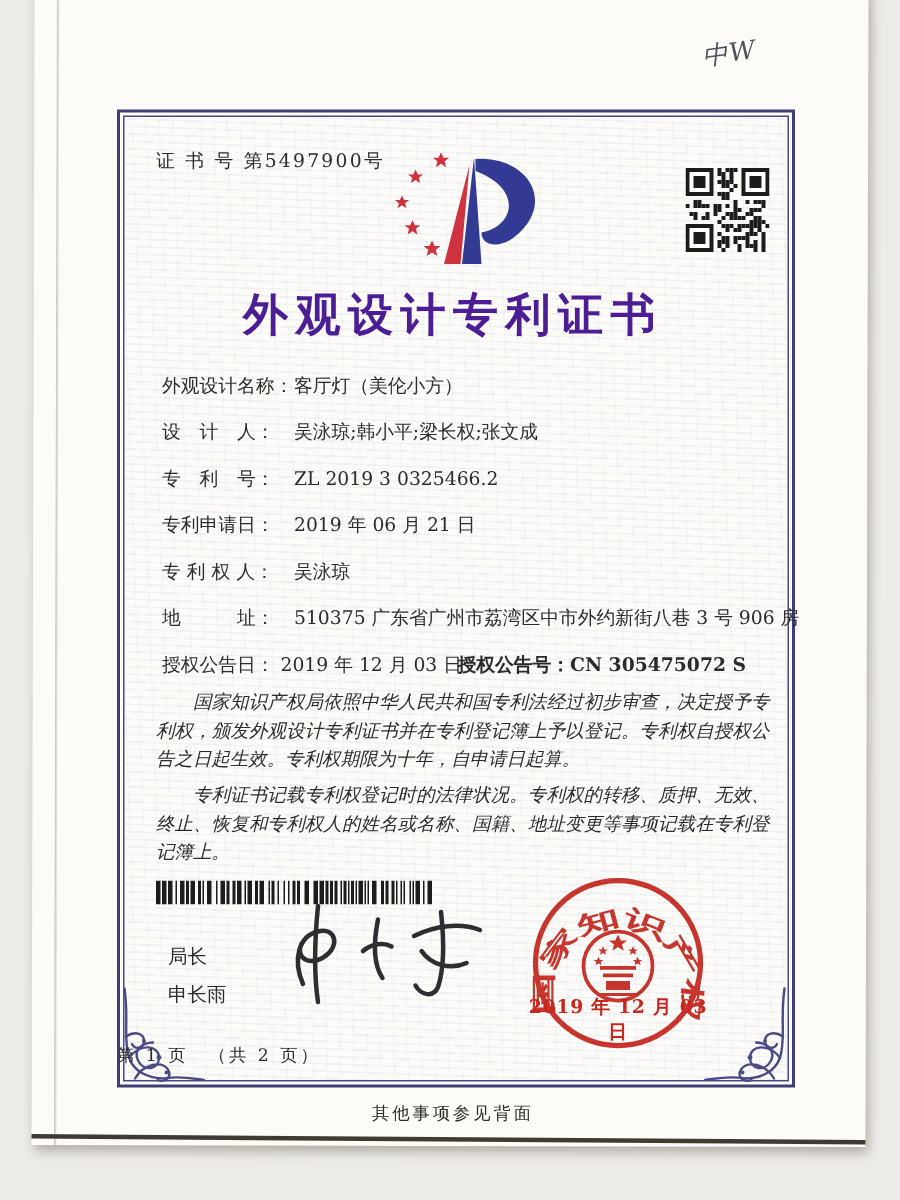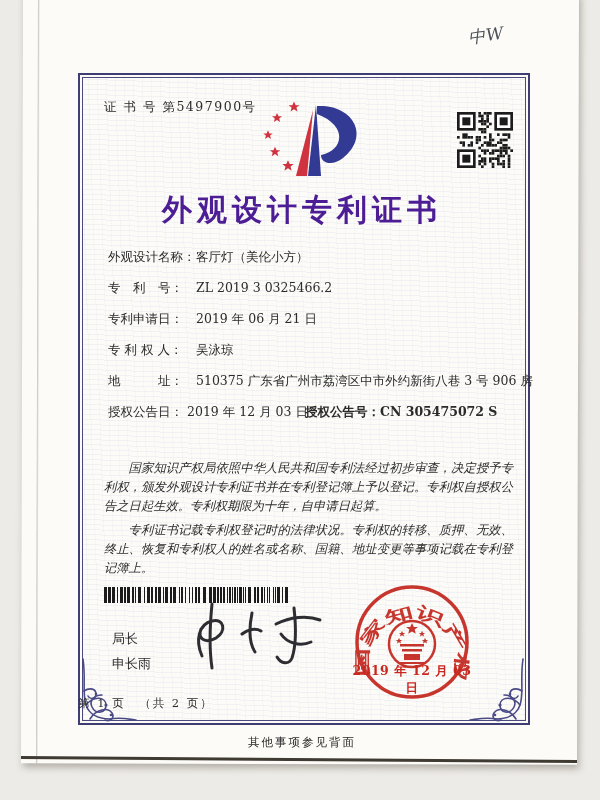--- a/index.html
+++ b/index.html
@@ -240,20 +240,23 @@
       <rect x="5.333333333333333" y="42.666666666666664" width="8" height="8" fill="#1c1c1c"></rect>
     </svg>
 
   <div class="title">外观设计专利证书</div>
 
   <div class="fields">
     <div class="frow">
       <span class="flabel">外观设计名称：</span><span>客厅灯（美伦小方）</span>
     </div>
     <div class="frow">
+      <span class="flabel">设　计　人：</span><span>吴泳琼;韩小平;梁长权;张文成</span>
+    </div>
+    <div class="frow">
       <span class="flabel">专　利　号：</span><span>ZL 2019 3 0325466.2</span>
     </div>
     <div class="frow">
       <span class="flabel">专利申请日：</span><span>2019 年 06 月 21 日</span>
     </div>
     <div class="frow">
       <span class="flabel">专 利 权 人：</span><span>吴泳琼</span>
     </div>
     <div class="frow">
       <span class="flabel">地　　　址：</span><span>510375 广东省广州市荔湾区中市外约新街八巷 3 号 906 房</span>

